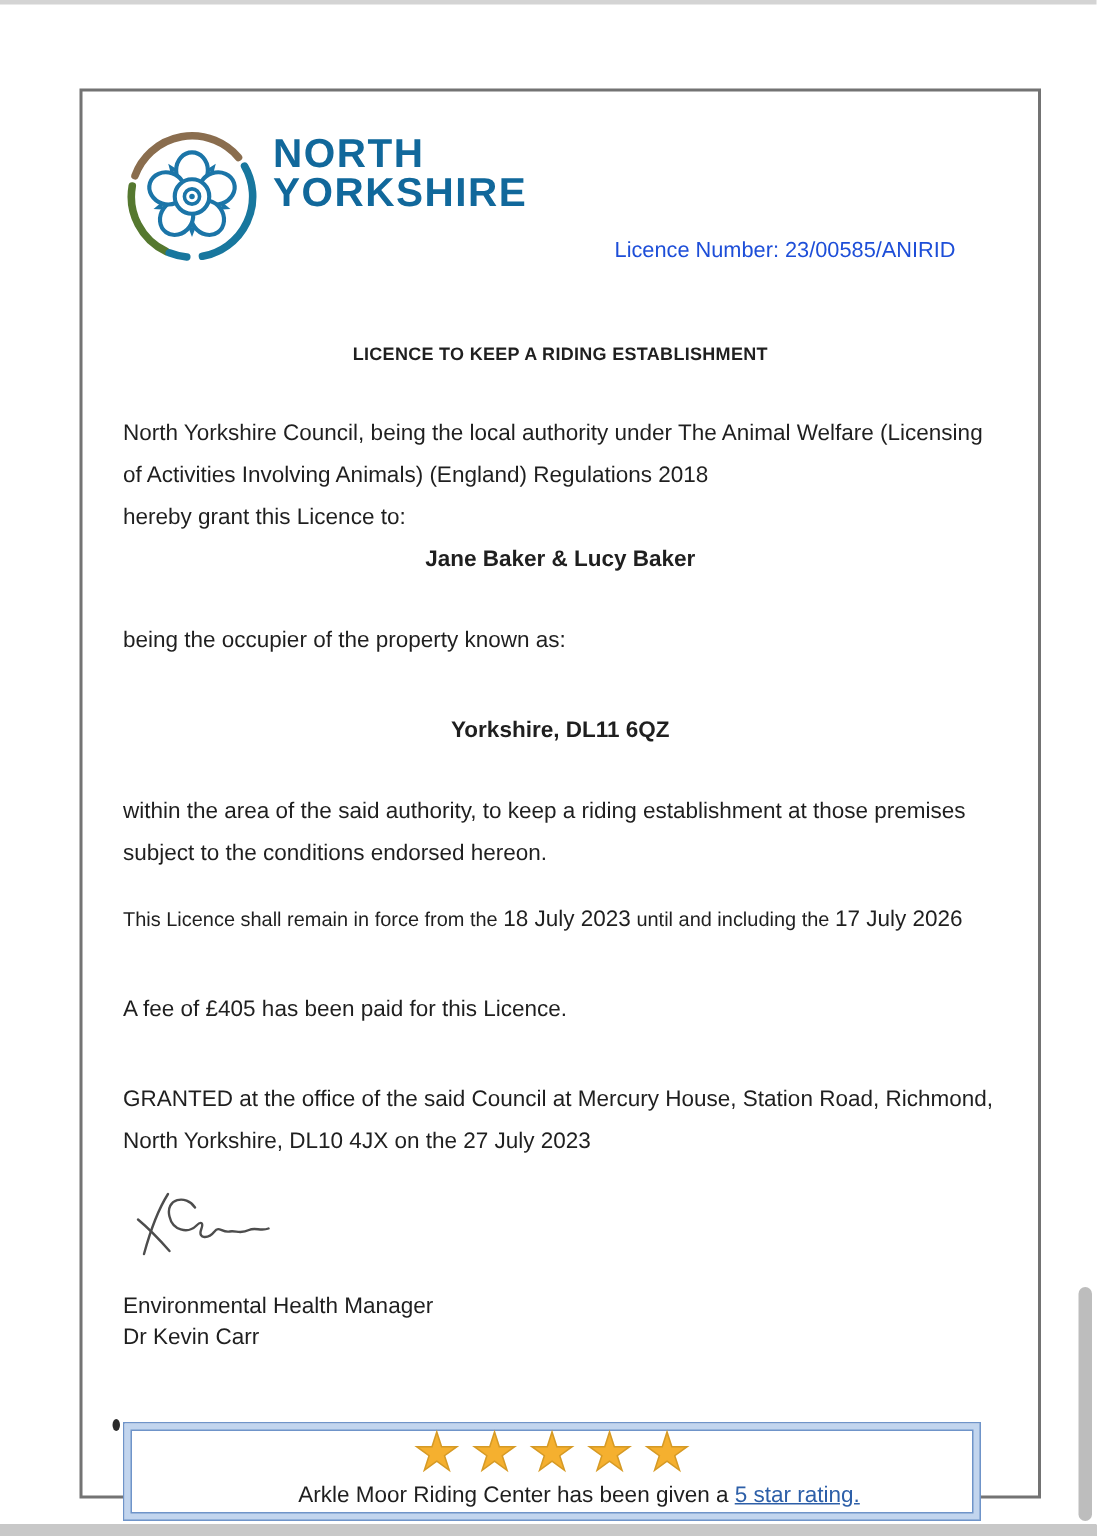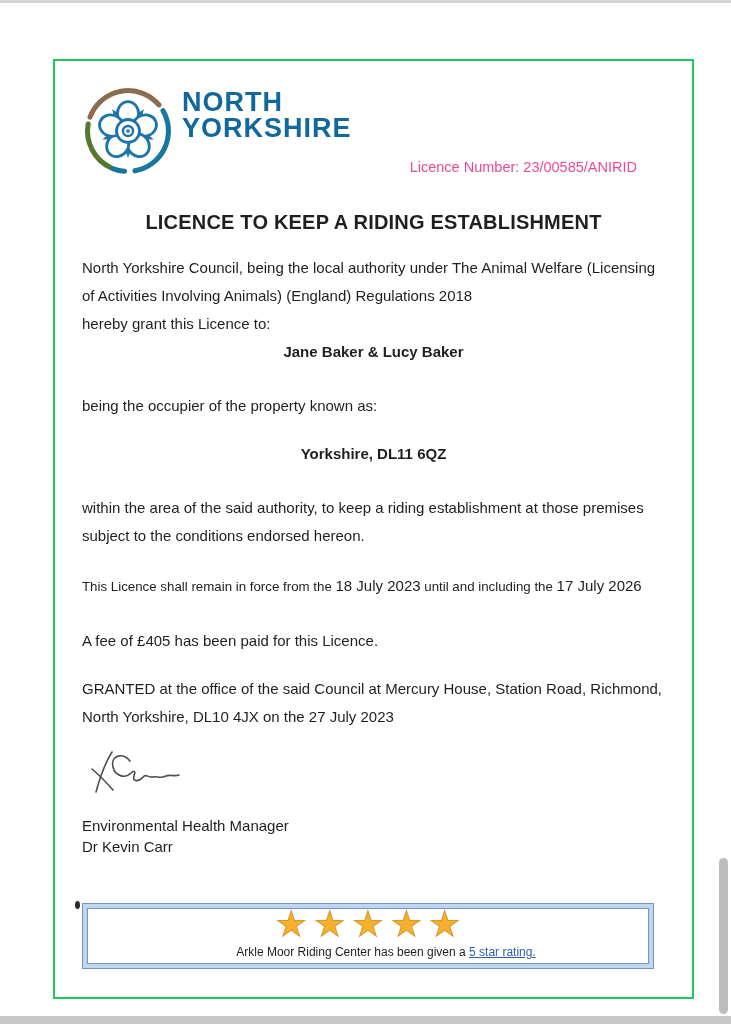--- a/index.html
+++ b/index.html
@@ -8,58 +8,58 @@
     background:#ffffff;
     font-family:"Liberation Sans", sans-serif;
     color:#1f1f1f;
   }
   .top-edge{position:absolute;left:0;top:0;width:731px;height:3px;background:#d4d4d4;}
   .bottom-scrollbar{position:absolute;left:0;bottom:0;width:731px;height:8px;background:#c8c8c8;}
   .vscroll-thumb{position:absolute;right:3px;top:858px;width:9px;height:156px;background:#bdbdbd;border-radius:5px;}
 
   .page{
     position:absolute;left:53px;top:59px;width:641px;height:940px;
-    background:#fff;border:2px solid #22c55e;box-sizing:border-box;
+    background:#fff;border:2px solid #737373;box-sizing:border-box;
     padding:24px 27px 0 27px;
   }
 
   
   .header-row{display:flex;align-items:flex-start;}
   .emblem{width:92px;height:92px;flex:0 0 auto;}
   .logo-text{margin-left:8px;margin-top:4px;color:#11689B;font-size:27px;font-weight:700;line-height:26px;letter-spacing:1px;}
   .logo-text .council{font-weight:400;color:#2a7cab;letter-spacing:2px;}
-  .licence-number{margin-left:auto;margin-right:28px;align-self:flex-end;margin-bottom:2px;font-size:14.5px;color:#ec4899;}
+  .licence-number{margin-left:auto;margin-right:28px;align-self:flex-end;margin-bottom:2px;font-size:14.5px;color:#1d4ed8;}
 
-  .doc-title{text-align:center;font-weight:700;font-size:20px;margin-top:34px;letter-spacing:0.2px;}
+  .doc-title{text-align:center;font-weight:700;font-size:12px;margin-top:52px;letter-spacing:0.2px;}
 
   .para{font-size:15px;line-height:28px;margin-top:14px;}
   .center-bold{text-align:center;font-weight:700;}
   .mt-lg{margin-top:26px;}
-  .mt-md{margin-top:20px;}
+  .mt-md{margin-top:32px;}
 
-  .validity{font-size:13.3px;line-height:40px;margin-top:16px;}
+  .validity{font-size:13.3px;line-height:28px;margin-top:16px;}
   .validity .date{font-size:15px;}
 
   .signature{margin-top:16px;width:120px;height:52px;}
   .signature path{stroke:#4d4d4d;stroke-width:1.6;fill:none;stroke-linecap:round;}
   .signatory{margin-top:12px;font-size:15px;line-height:21px;}
 
   .rating-wrap{position:relative;margin-top:46px;width:572px;}
   .corner-dot{position:absolute;left:-7px;top:-2px;width:5px;height:8px;background:#2b2b2b;border-radius:50%;}
   .rating-box{
     box-sizing:border-box;width:572px;height:66px;background:#fff;
     border:1px solid #6f94c9;
     box-shadow: inset 0 0 0 4px #c2d5ee, inset 0 0 0 5px #6f94c9;
     text-align:center;padding-top:1px;
   }
   .stars{
     display:block;font-size:35px;line-height:38px;letter-spacing:7px;padding-left:7px;
     color:#F5B02F;-webkit-text-stroke:1px #d69a25;
   }
-  .rating-line{font-size:12px;line-height:18px;color:#1f1f1f;margin-left:36px;}
+  .rating-line{font-size:15px;line-height:18px;color:#1f1f1f;margin-left:36px;}
   .rating-link{color:#2d5fa8;text-decoration:underline;}
 
   .rose-stroke{stroke:#1b75a8;fill:#ffffff;}
 </style>
 </head>
 <body>
 
 <div class="top-edge"></div>
 
 <div class="page">

